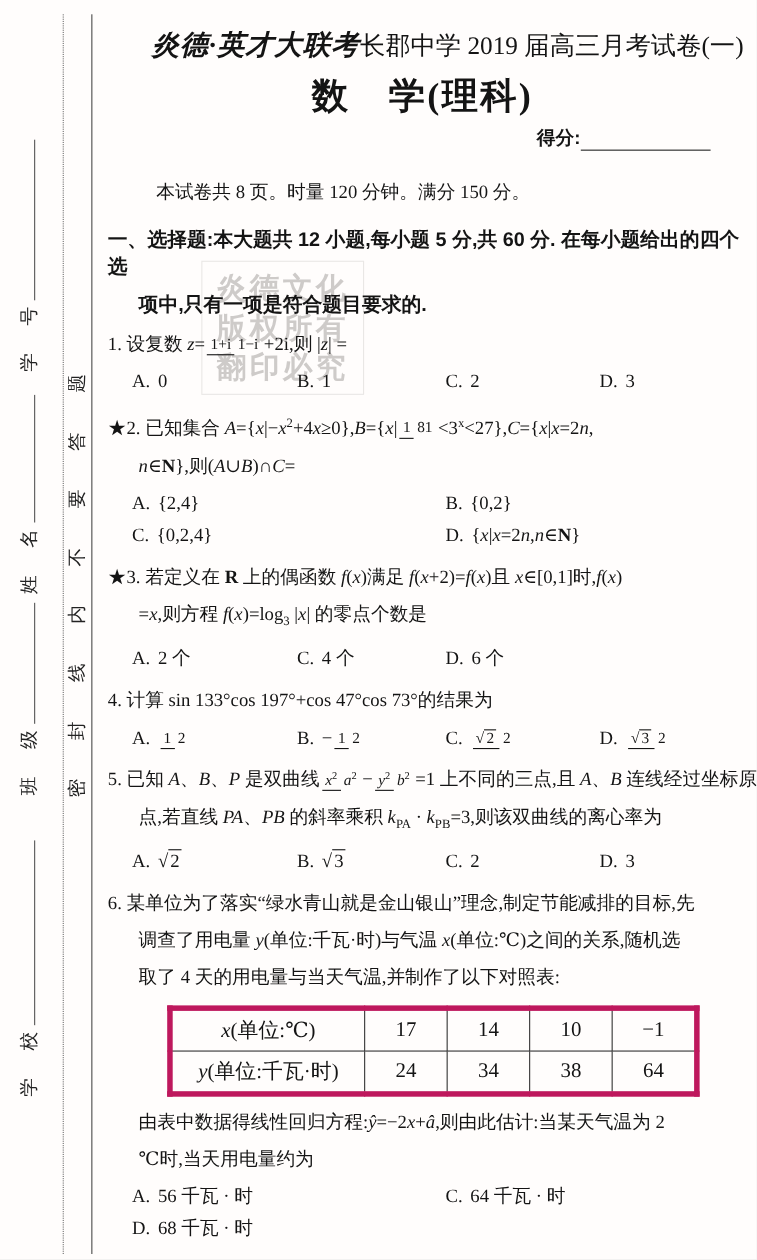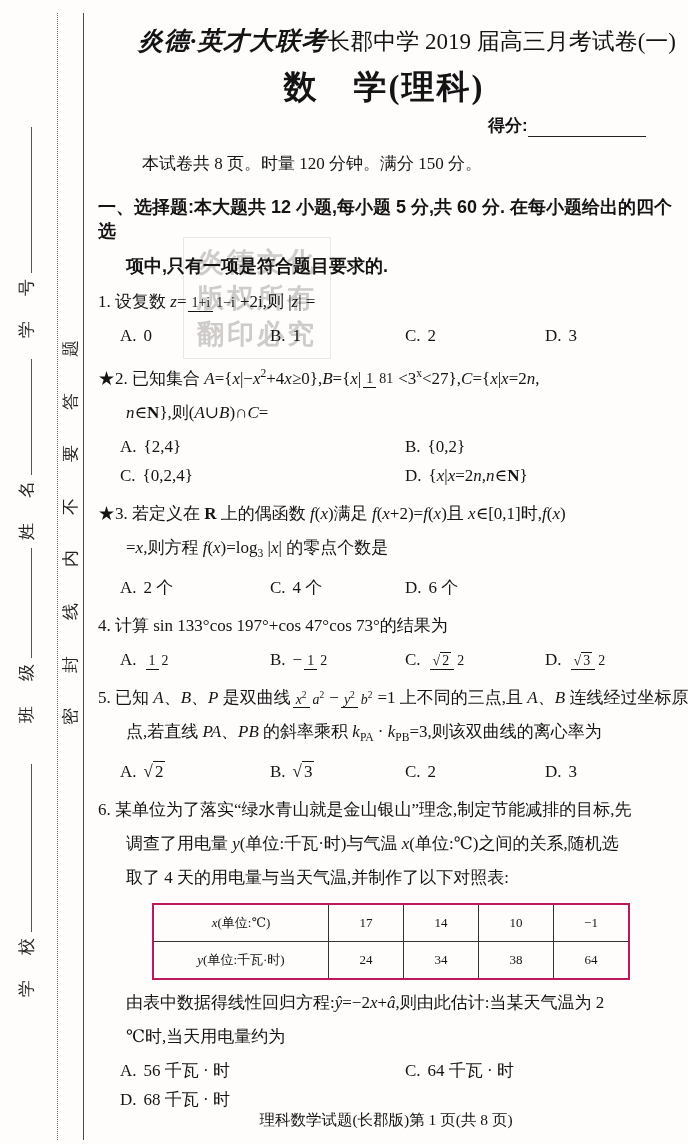--- a/index.html
+++ b/index.html
@@ -24,21 +24,21 @@
              font-size:27px;font-weight:bold;letter-spacing:3px;opacity:.8;}
   
   .content{position:absolute;left:84px;top:0;width:604px;height:100%;box-sizing:border-box;
            padding:0 12px 0 8px;z-index:1;}
   .title{text-align:right;margin-top:24px;font-size:23px;white-space:nowrap;}
   .brand{font-weight:bold;font-style:italic;font-size:25px;letter-spacing:1px;}
   .subject{text-align:center;font-size:33px;font-weight:bold;margin-top:8px;letter-spacing:2px;}
   .scorerow{margin-top:4px;padding-left:396px;font-weight:bold;font-size:17px;white-space:nowrap;
             font-family:"Liberation Sans","DejaVu Sans",sans-serif;}
   .scoreline{display:inline-block;width:118px;border-bottom:1px solid #222;height:1em;vertical-align:bottom;}
-  .examinfo{margin-top:15px;padding-left:50px;}
+  .examinfo{margin-top:26px;padding-left:50px;}
   .sect{margin-top:20px;font-weight:bold;font-size:18px;
         font-family:"Liberation Sans","DejaVu Sans",sans-serif;}
   .sect .l1{padding-left:6px;line-height:24px;}
   .sect .l2{padding-left:34px;line-height:24px;margin-top:11px;}
   .qwrap{margin-top:7px;}
   .qline{padding:2px 0 2px 6px;line-height:30px;white-space:nowrap;}
   .qline.cont{padding-left:34px;}
   .opts{display:grid;padding-left:28px;margin:2px 0 6px 0;}
   .cols4{grid-template-columns:150px 135px 140px 1fr;}
   .cols2{grid-template-columns:285px 1fr;}
@@ -46,21 +46,21 @@
   .olabel{margin-right:7px;}
   .mi{font-style:italic;}
   .mb{font-weight:bold;}
   sup,sub{font-size:0.68em;}
   .frac{display:inline-flex;align-items:flex-start;vertical-align:middle;
         font-size:0.82em;line-height:1.15;margin:0 2px;}
   .frac .num{border-bottom:1px solid currentColor;padding:0 3px;}
   .frac .den{padding:0 3px;}
   .rad{white-space:nowrap;}
   .radi{border-top:1px solid currentColor;padding:0 2px;}
-  .qtable{border-collapse:collapse;margin:8px 0 6px 60px;font-size:13px;border:2px solid #be185d;}
+  .qtable{border-collapse:collapse;margin:8px 0 6px 60px;font-size:19px;border:5px solid #be185d;}
   .qtable td{border:1px solid #333;text-align:center;padding:5px 6px;height:26px;}
   .qtable td.tc0{width:162px;}
   .qtable td.tcn{width:62px;}
   .footer{position:absolute;bottom:14px;left:84px;right:0;text-align:center;font-size:15.5px;z-index:1;}
 </style>
 </head>
 <body>
 
 <div class="page">
 
@@ -200,14 +200,13 @@
           <div class="qline cont"><span>℃时,当天用电量约为</span></div>
           <div class="opts cols2">
             <span class="opt"><span class="olabel">A.</span><span>56 千瓦 · 时</span></span>
             <span class="opt"><span class="olabel">C.</span><span>64 千瓦 · 时</span></span>
             <span class="opt"><span class="olabel">D.</span><span>68 千瓦 · 时</span></span>
           </div>
         </div>
       </div>
   </div>
 
-  <div class="footer">理科数学试题(长郡版)第 1 页(共 8 页)</div>
 </div>
 
 </body></html>

